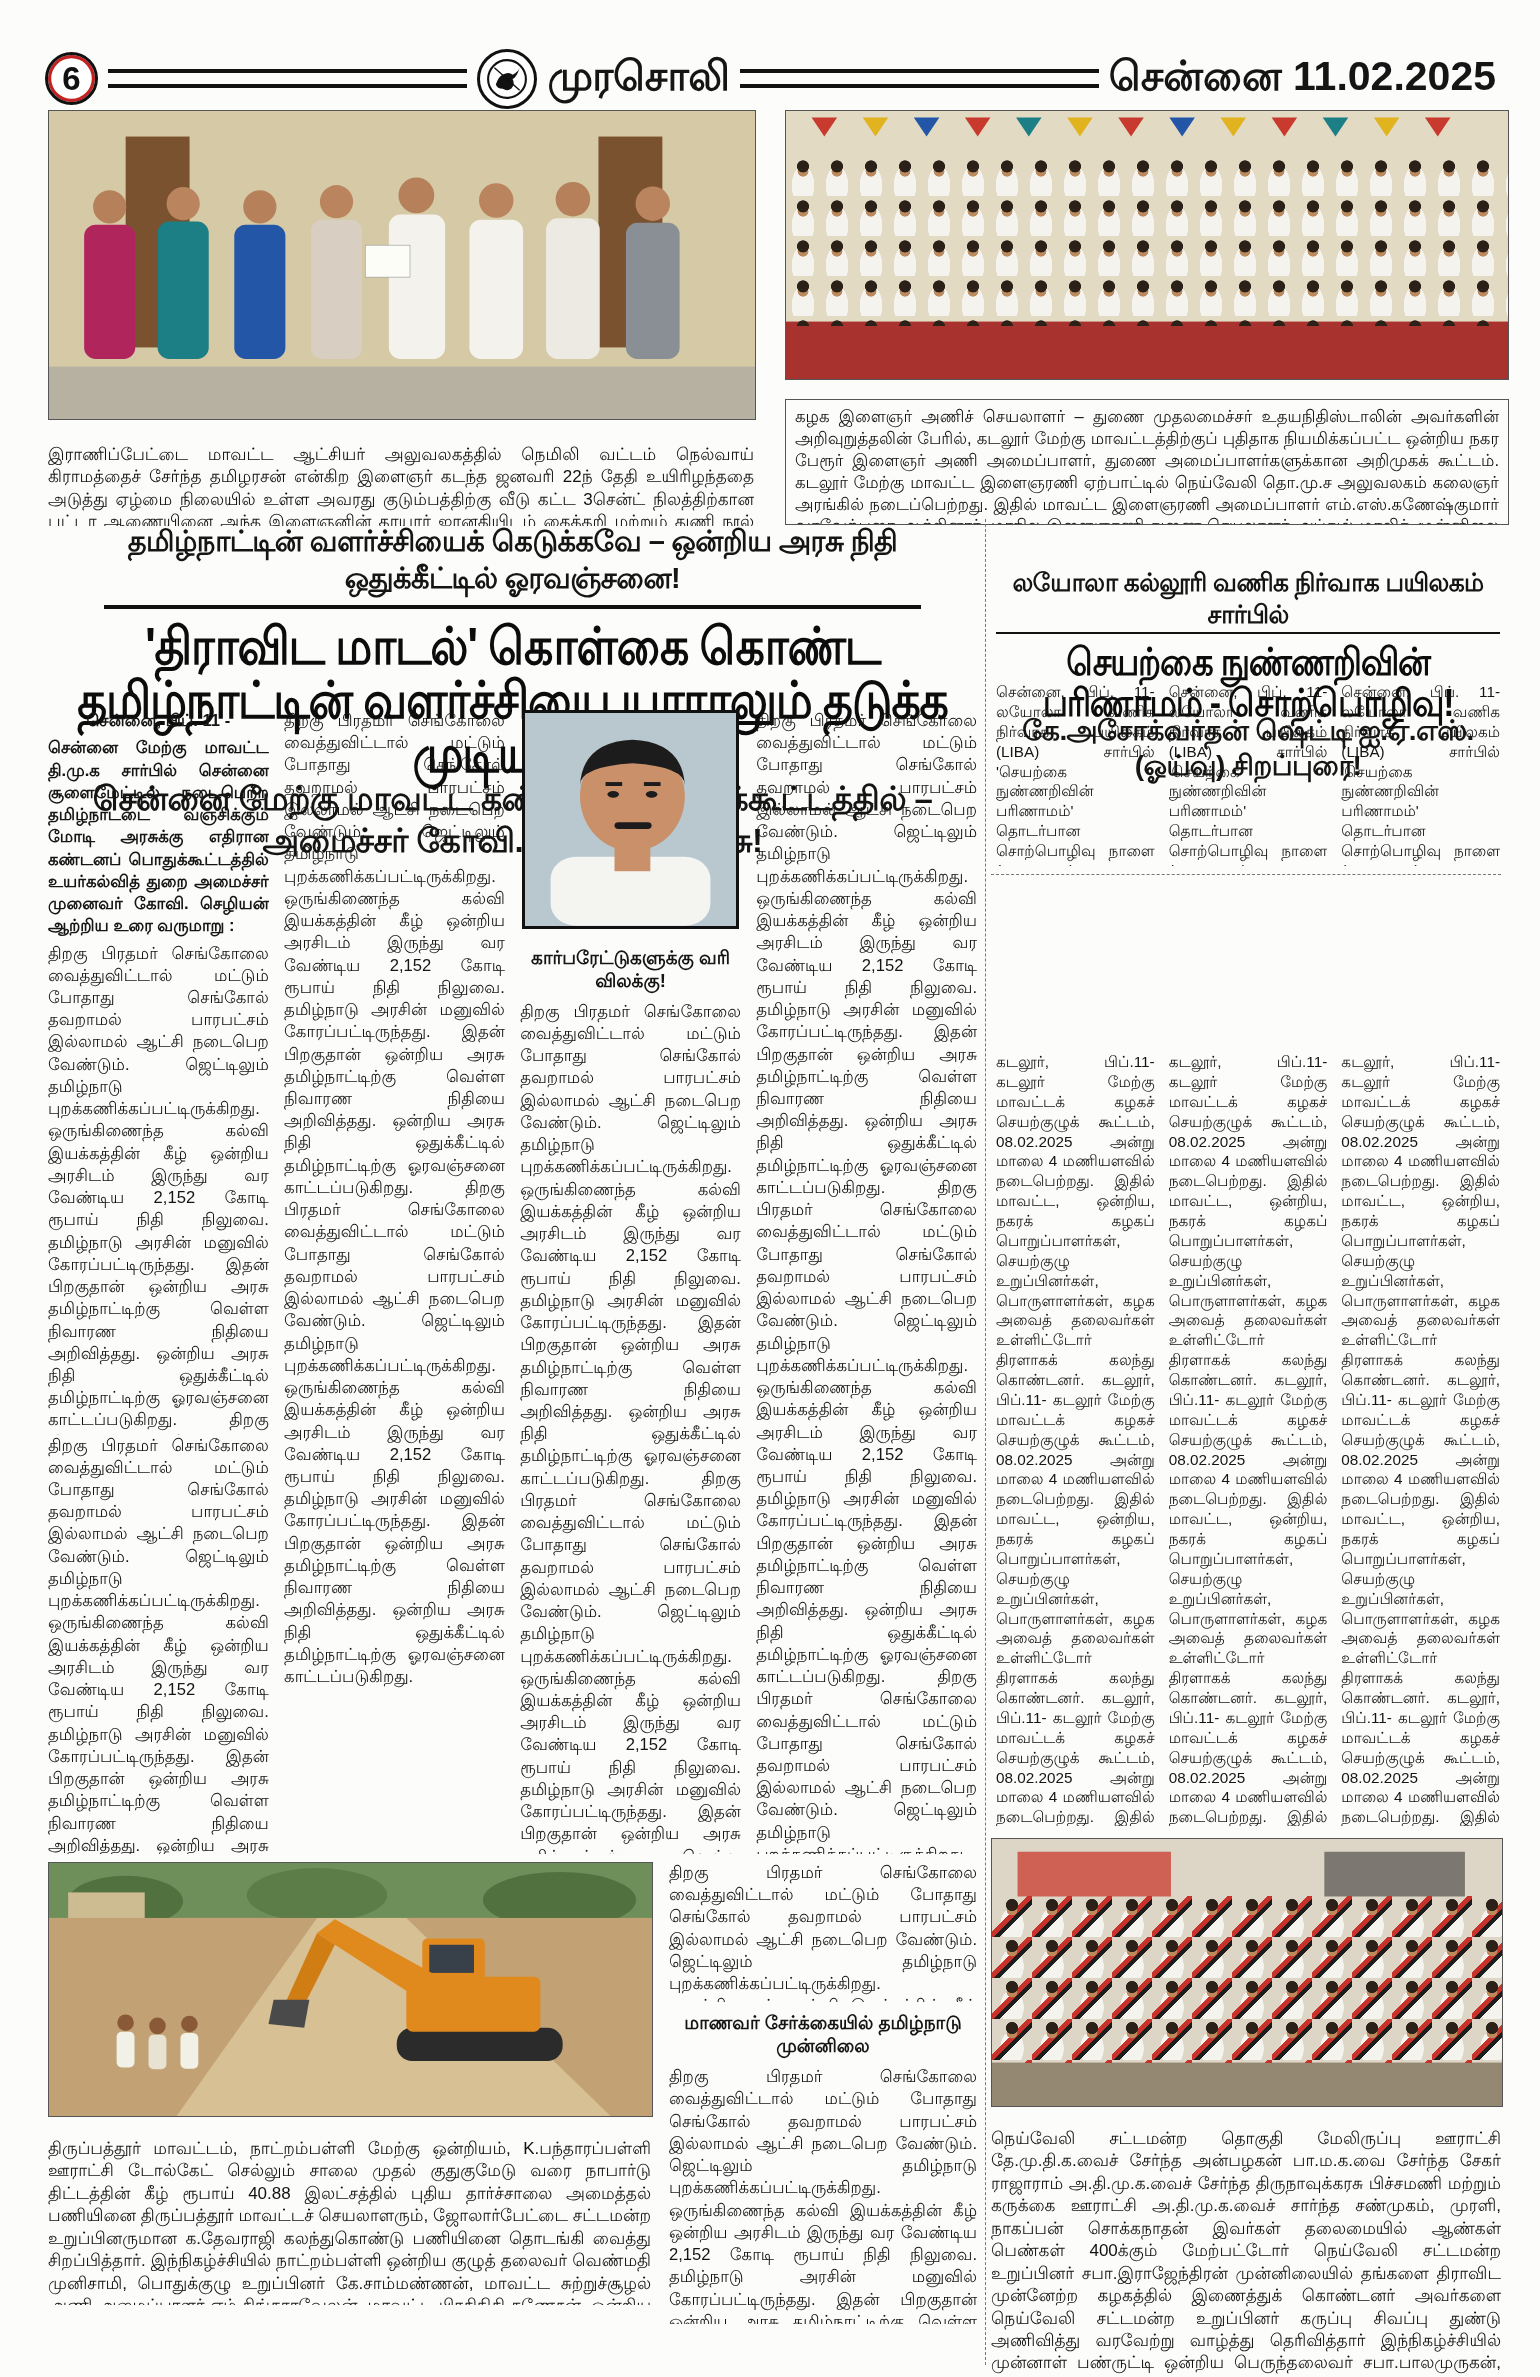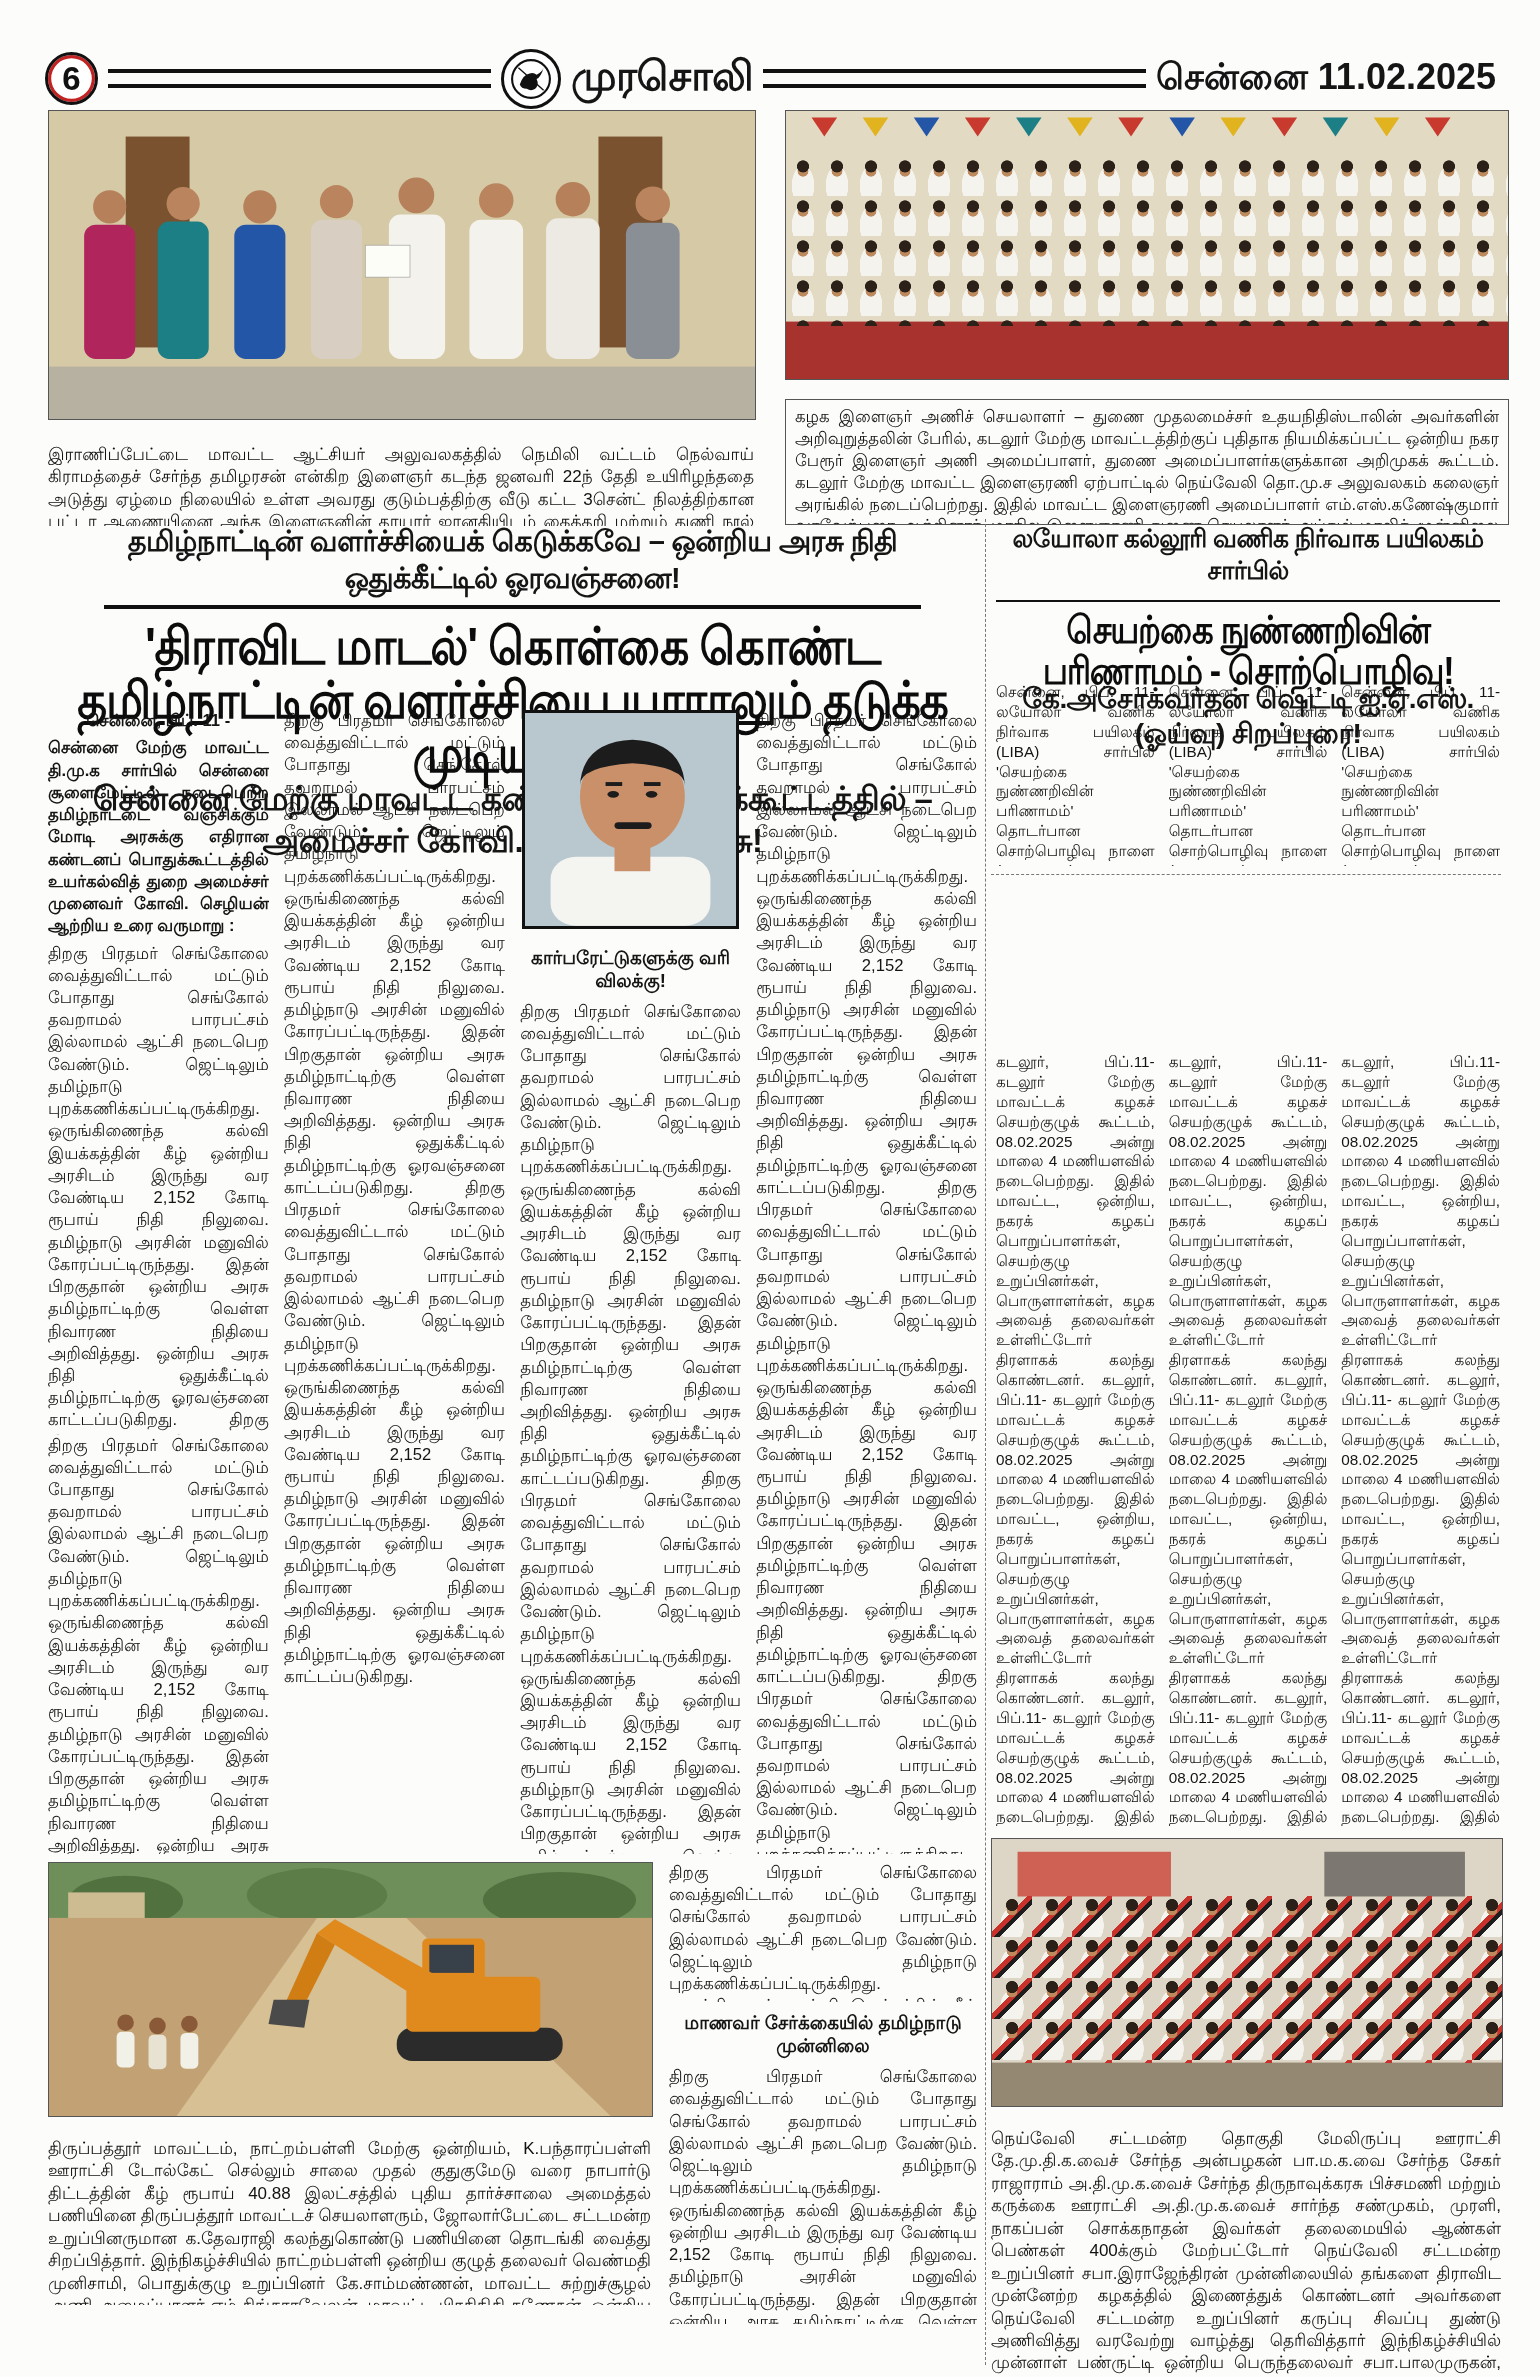--- a/index.html
+++ b/index.html
@@ -12,21 +12,21 @@
   
   .masthead-row{position:absolute; left:45px; top:50px; width:1451px; height:57px;
     display:flex; align-items:center; gap:10.2px;}
   .pageno{width:47px;height:47px;border-radius:50%;border:3.8px solid #111;
     box-shadow:0 0 0 3.2px #c32222 inset; display:flex;align-items:center;justify-content:center;
     font-size:33px;font-weight:bold;color:#111;background:#fff;flex:0 0 auto;}
   .dbl-rule{flex:1 1 auto;height:11.5px;border-top:4.5px solid #111;border-bottom:4.5px solid #111;}
   .logo-circ{width:54px;height:54px;border-radius:50%;border:3.2px solid #111;background:#fff;
     display:flex;align-items:center;justify-content:center;flex:0 0 auto;}
   .mast-title{font-size:41px;font-weight:bold;letter-spacing:-0.6px;white-space:nowrap;}
-  .city-date{font-size:36px;font-weight:bold;white-space:nowrap;}
+  .city-date{font-size:41px;font-weight:bold;white-space:nowrap;}
   
   .photo{position:absolute;border:1.9px solid #555;overflow:hidden;background:#cfc6b2;}
   .photo svg{display:block;width:100%;height:100%;}
   .caption{position:absolute;font-size:17px;line-height:1.32;text-align:justify;overflow:hidden;color:#111;}
   .caption.boxed{border:1.9px solid #555;padding:6.4px 9px;font-size:16.6px;}
   .crowd{position:absolute;inset:0;}
   
   .kicker{font-weight:bold;text-align:center;font-size:29px;letter-spacing:-0.6px;}
   .kicker-rule{height:3.2px;background:#111;margin:6.4px auto 0;width:88%;}
   .h-big{font-weight:900;text-align:center;letter-spacing:-1.3px;color:#0c0c0c;
@@ -38,21 +38,21 @@
   .col{display:flex;flex-direction:column;overflow:hidden;height:100%;}
   .col p{margin:0 0 5.1px 0;}
   .body-txt,.fill{font-size:16.6px;line-height:1.34;text-align:justify;}
   .fill{flex:1 1 auto;overflow:hidden;}
   .small .body-txt,.small .fill{font-size:15.3px;line-height:1.3;}
   .dateline{text-align:center;font-weight:bold;}
   .lead-bold{font-weight:bold;}
   
   .vdash{position:absolute;border-left:1.9px dashed #777;}
   .hdash{position:absolute;border-top:1.9px dashed #777;}
-  .u-line{border-bottom:2.6px solid #111;padding-bottom:12px;}
+  .u-line{border-bottom:2.6px solid #111;padding-bottom:0;margin-top:44px;}
   .portrait{border:3.8px solid #111;margin:0 auto 7.7px;overflow:hidden;background:#b9c8cf;}
   .portrait svg{display:block;width:100%;height:100%;}
 </style>
 </head>
 <body>
 
 <div id="page">
 
   <div class="masthead-row">
     <div class="pageno">

